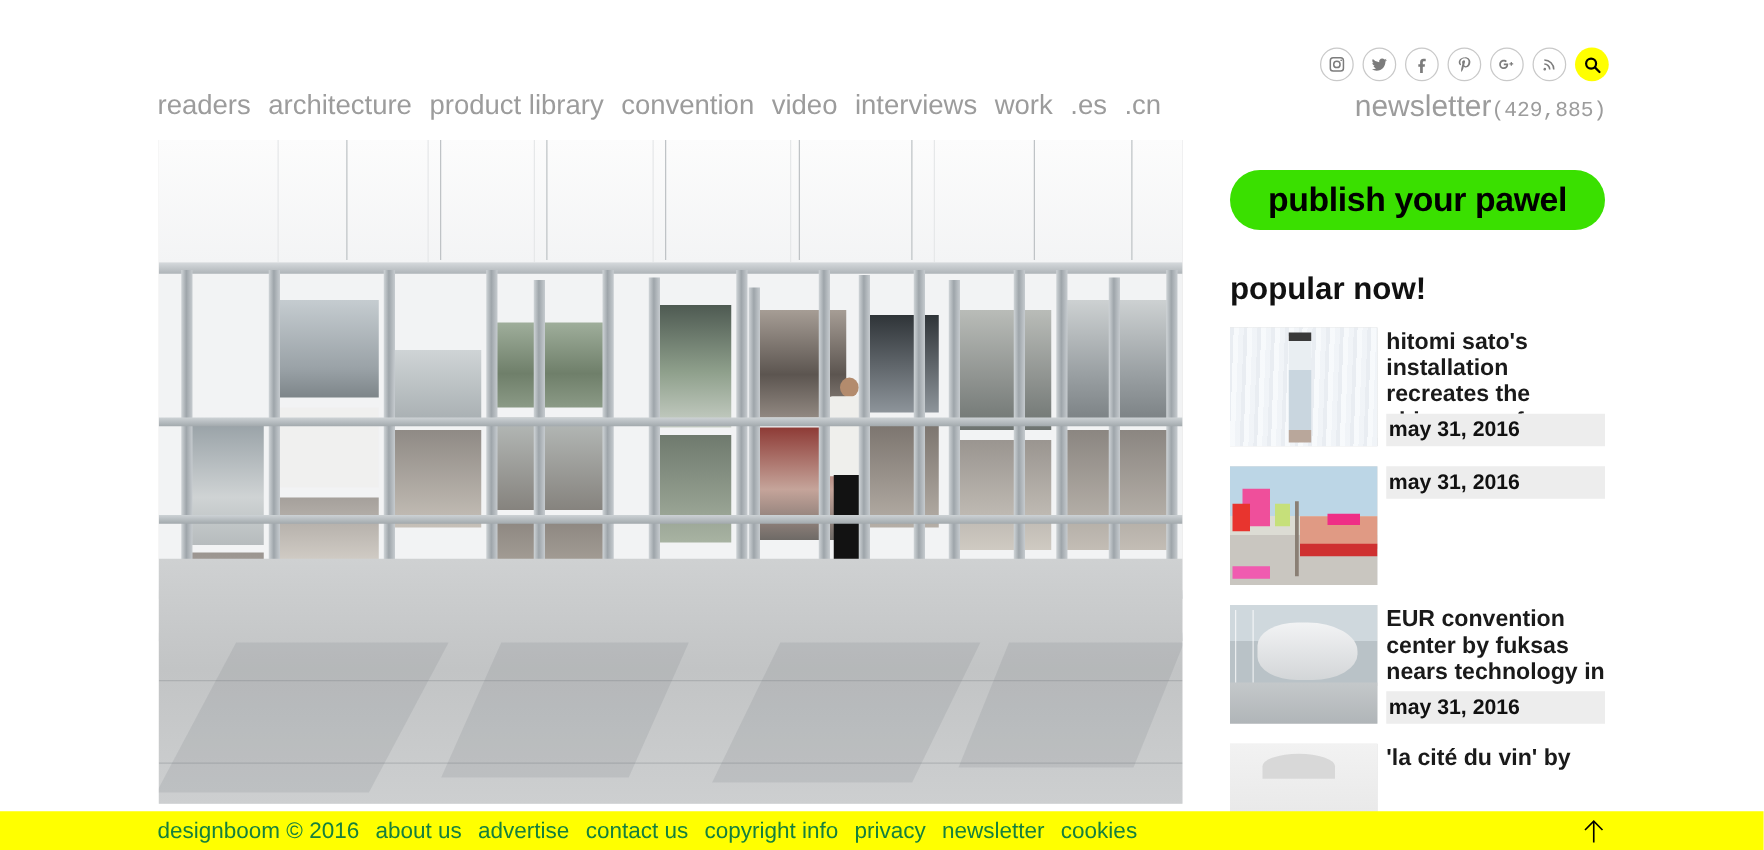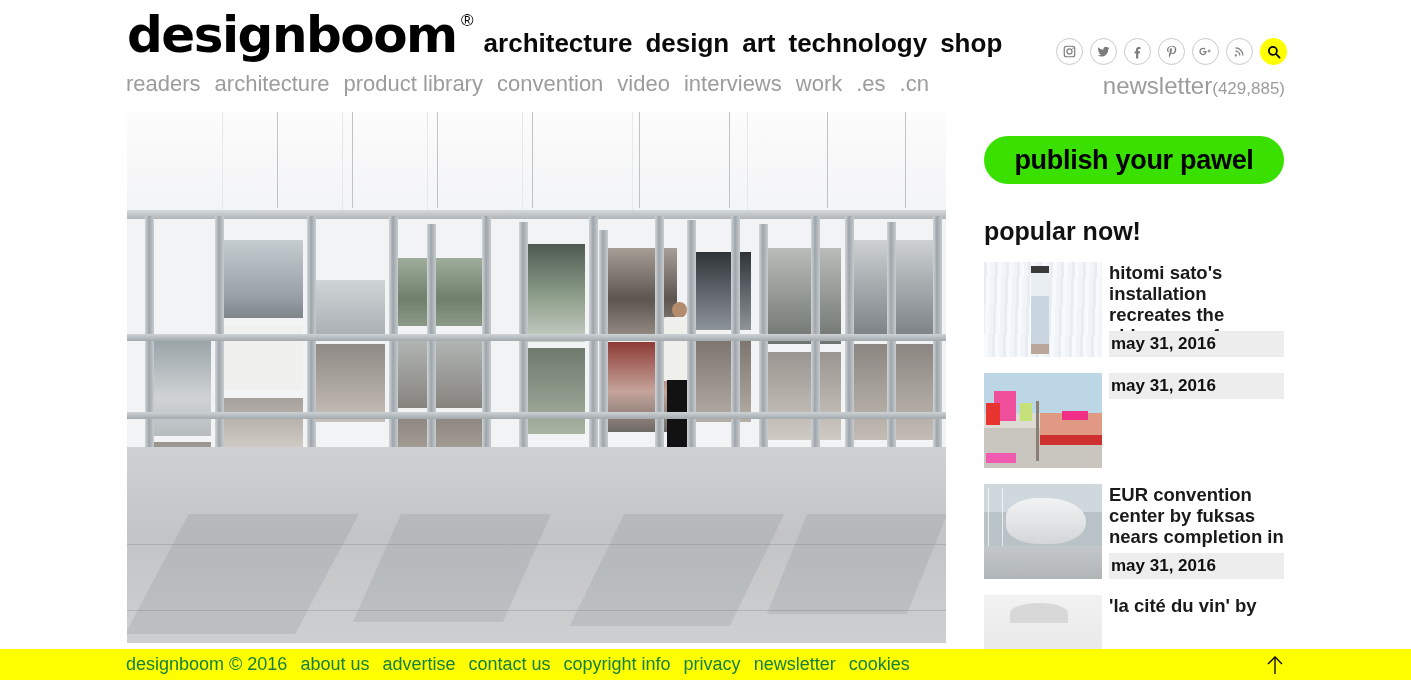--- a/index.html
+++ b/index.html
@@ -53,21 +53,21 @@
     width: 27px; height: 27px; border-radius: 50%;
     background: #ffff00; border: none; color: #000;
     display: flex; align-items: center; justify-content: center; cursor: pointer;
   }
 
   #newsletter-row {
     position: absolute; right: 126px; top: 72px;
     white-space: nowrap; line-height: 28px;
   }
   #newsletter-label { font-size: 24px; color: #9c9c9c; cursor: pointer; }
-  #newsletter-count { font-size: 17px; color: #9c9c9c; }
+  #newsletter-count { font-size: 17px; color: #9c9c9c; font-family: Liberation Mono, monospace; }
 
   
   #hero { position: absolute; left: 127px; top: 112px; width: 819px; height: 531px; overflow: hidden; background: #d9dadb; }
   #hero-photo { position: absolute; inset: 0; }
   #hero-title {
     position: absolute; left: 127px; top: 641px; width: 819px;
     font-size: 27px; font-weight: bold; color: #111;
     white-space: nowrap; overflow: hidden;
   }
 
@@ -142,29 +142,20 @@
   #footer-links .f-copy { margin-right: 13px; }
   #back-to-top { position: absolute; right: 124px; top: 4px; width: 24px; height: 24px; cursor: pointer; }
 </style>
 </head>
 <body>
 
 <div id="page">
 
   <div id="header">
 
-    <div id="logo-row">
-      <div id="logo-wrap">
-        <div id="logo">designboom</div>
-        <span id="logo-reg">®</span>
-      </div>
-      <nav id="primary-nav">
-        <span class="nav-item">architecture</span><span class="nav-item">design</span><span class="nav-item">art</span><span class="nav-item">technology</span><span class="nav-item">shop</span>
-      </nav>
-    </div>
 
     <nav id="secondary-nav">
       <span class="nav-item">readers</span><span class="nav-item">architecture</span><span class="nav-item">product library</span><span class="nav-item">convention</span><span class="nav-item">video</span><span class="nav-item">interviews</span><span class="nav-item">work</span><span class="nav-item">.es</span><span class="nav-item">.cn</span>
     </nav>
 
     <div id="social">
       <div class="social-btn">
         <svg width="15" height="15" viewBox="0 0 20 20" fill="none" stroke="#7c7c7c" stroke-width="1.6">
           <rect x="3" y="3" width="14" height="14" rx="3"></rect>
           <circle cx="10" cy="10" r="3.4"></circle>
@@ -331,21 +322,21 @@
 
       <div class="article">
         <div class="article-thumb">
           <div class="t3"></div>
           <div style="position:absolute;left:22px;top:14px;width:80px;height:46px;background:linear-gradient(#f2f3f4,#d3d6d8);border-radius:40% 50% 45% 40%"></div>
           <div style="position:absolute;left:0;top:62px;width:118px;height:33px;background:linear-gradient(#c4c8ca,#b0b5b8)"></div>
           <div style="position:absolute;left:4px;top:4px;width:1px;height:58px;background:rgba(255,255,255,.7)"></div>
           <div style="position:absolute;left:18px;top:4px;width:1px;height:58px;background:rgba(255,255,255,.7)"></div>
         </div>
         <div class="article-body">
-          <div class="article-title">EUR convention center by fuksas nears completion in</div>
+          <div class="article-title">EUR convention center by fuksas nears technology in</div>
           <div class="article-date">may 31, 2016</div>
         </div>
       </div>
 
       <div class="article">
         <div class="article-thumb">
           <div class="t4"></div>
           <div style="position:absolute;left:26px;top:8px;width:58px;height:20px;background:#d8d8d8;border-radius:50% 50% 0 0"></div>
         </div>
         <div class="article-body">

